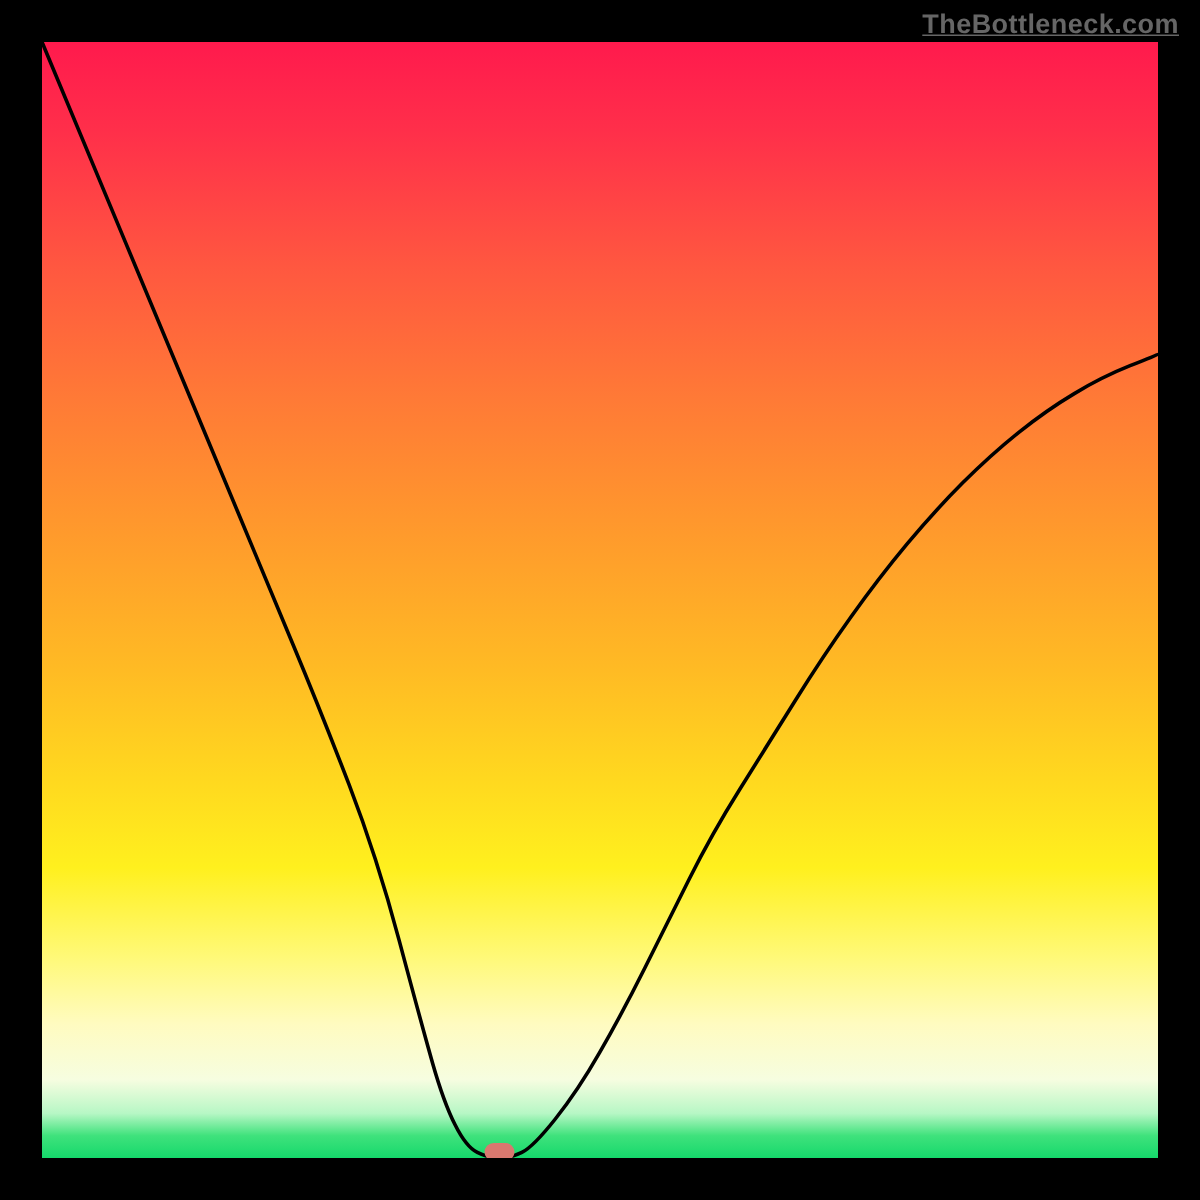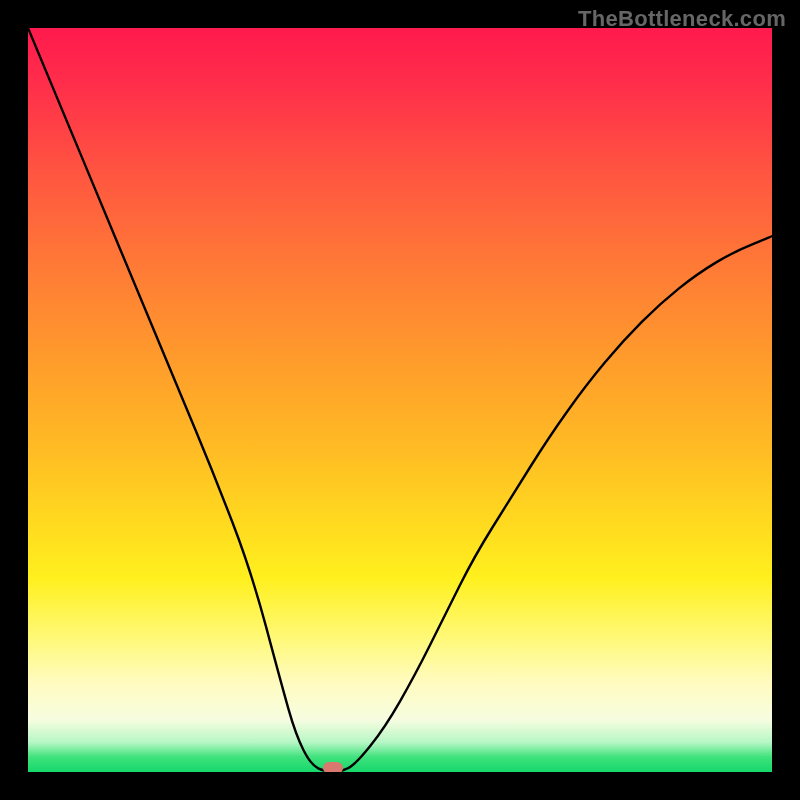--- a/index.html
+++ b/index.html
@@ -15,25 +15,26 @@
     position: relative;
     width: 800px;
     height: 800px;
     background: #000;
   }
   .watermark {
     position: absolute;
     top: 6px;
     right: 14px;
     color: #666;
-    font-size: 22px;
+    font-size: 18px;
     font-weight: 600;
     letter-spacing: 0.3px;
     z-index: 10;
     user-select: none;
+    text-decoration: underline;
   }
   
   .plot {
     position: absolute;
     left: 28px;
     top: 28px;
     width: 744px;
     height: 744px;
     overflow: hidden;
   }

